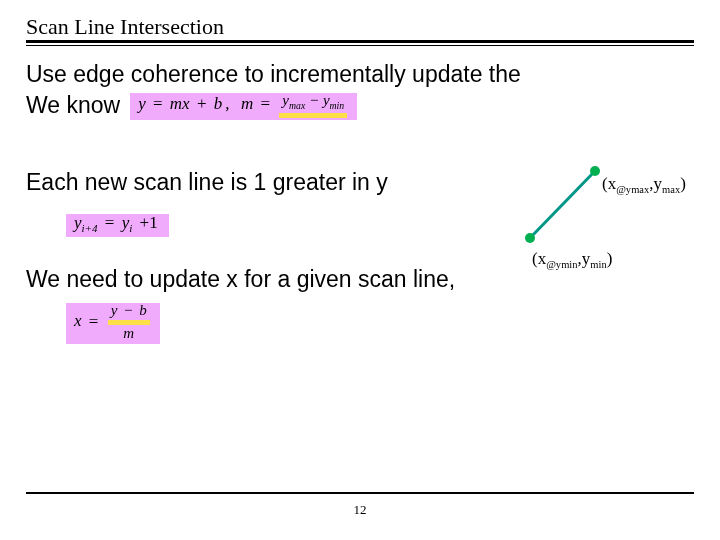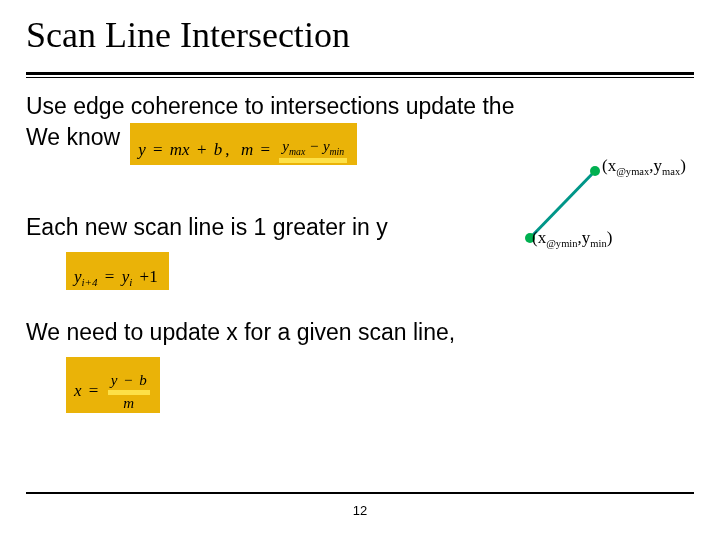--- a/index.html
+++ b/index.html
@@ -13,54 +13,54 @@
   }
   .slide {
     position: relative;
     width: 720px;
     height: 540px;
     box-sizing: border-box;
     padding: 14px 26px 0 26px;
   }
   .title {
     font-family: "Times New Roman", Times, serif;
-    font-size: 36px;
+    font-size: 22px;
     color: #000;
-    margin: 0 0 16px 0;
+    margin: 0 0 0 0;
     font-weight: normal;
   }
   .rule-maj {
     border: none;
     border-top: 3px solid #000;
     margin: 0 0 2px 0;
   }
   .rule-min {
     border: none;
     border-top: 1px solid #000;
     margin: 0 0 14px 0;
   }
   .body {
     font-size: 23px;
     line-height: 1.25;
     color: #000;
   }
   .it { font-style: italic; }
   .weknow-row {
     display: flex;
-    align-items: flex-start;
+    align-items: flex-end;
     gap: 10px;
     margin-top: 2px;
   }
   .formula {
     display: inline-block;
-    background: #eab308;
+    background: #f0abfc;
     color: #000;
     font-family: "Times New Roman", Times, serif;
     font-style: italic;
-    padding: 16px 8px 2px 8px;
+    padding: 0 8px 2px 8px;
     line-height: 1;
   }
   .formula .frac {
     display: inline-block;
     vertical-align: middle;
     text-align: center;
     font-size: 15px;
     line-height: 1.05;
     margin: 0 2px;
   }
@@ -85,21 +85,21 @@
     position: absolute;
     left: 26px; right: 26px; bottom: 46px;
     border-top: 2px solid #000;
   }
   .pagenum {
     position: absolute;
     left: 0; right: 0;
     bottom: 22px;
     text-align: center;
     font-size: 13px;
-    font-family: Liberation Sans, sans-serif;
+    font-family: Liberation Serif, serif;
     color: #000;
   }
   .endpt-label {
     position: absolute;
     font-family: "Times New Roman", Times, serif;
     font-size: 17px;
     color: #000;
   }
   .endpt-label sub { font-size: 0.62em; }
   svg.edge {
@@ -112,21 +112,21 @@
 <body>
 
 <div class="slide">
 
   <h1 class="title">Scan Line Intersection</h1>
   <hr class="rule-maj">
   <hr class="rule-min">
 
   <div class="body">
 
-    <div>Use edge coherence to intersections update the</div>
+    <div>Use edge coherence to incrementally update the</div>
 
     <div class="weknow-row">
       <span>We know</span>
       <span class="formula" style="font-size:17px;">
         <span>y</span>
         <span class="eq">=</span>
         <span>mx</span>
         <span class="eq">+</span>
         <span>b</span><span class="eq">,</span>
         &nbsp;<span>m</span>
@@ -160,23 +160,23 @@
     </div>
 
   </div>
 
   <svg class="edge" width="720" height="540">
     <line x1="530" y1="238" x2="595" y2="171" stroke="#009688" stroke-width="3"></line>
     <circle cx="595" cy="171" r="5" fill="#00b050"></circle>
     <circle cx="530" cy="238" r="5" fill="#00b050"></circle>
   </svg>
 
-  <div class="endpt-label" style="left:602px; top:156px;">
+  <div class="endpt-label" style="left:602px; top:174px;">
     <span>(x</span><sub>@ymax</sub><span>,y</span><sub>max</sub><span>)</span>
   </div>
-  <div class="endpt-label" style="left:532px; top:228px;">
+  <div class="endpt-label" style="left:532px; top:249px;">
     <span>(x</span><sub>@ymin</sub><span>,y</span><sub>min</sub><span>)</span>
   </div>
 
   <div class="footer-rule"></div>
   <div class="pagenum">12</div>
 
 </div>
 
 </body></html>

